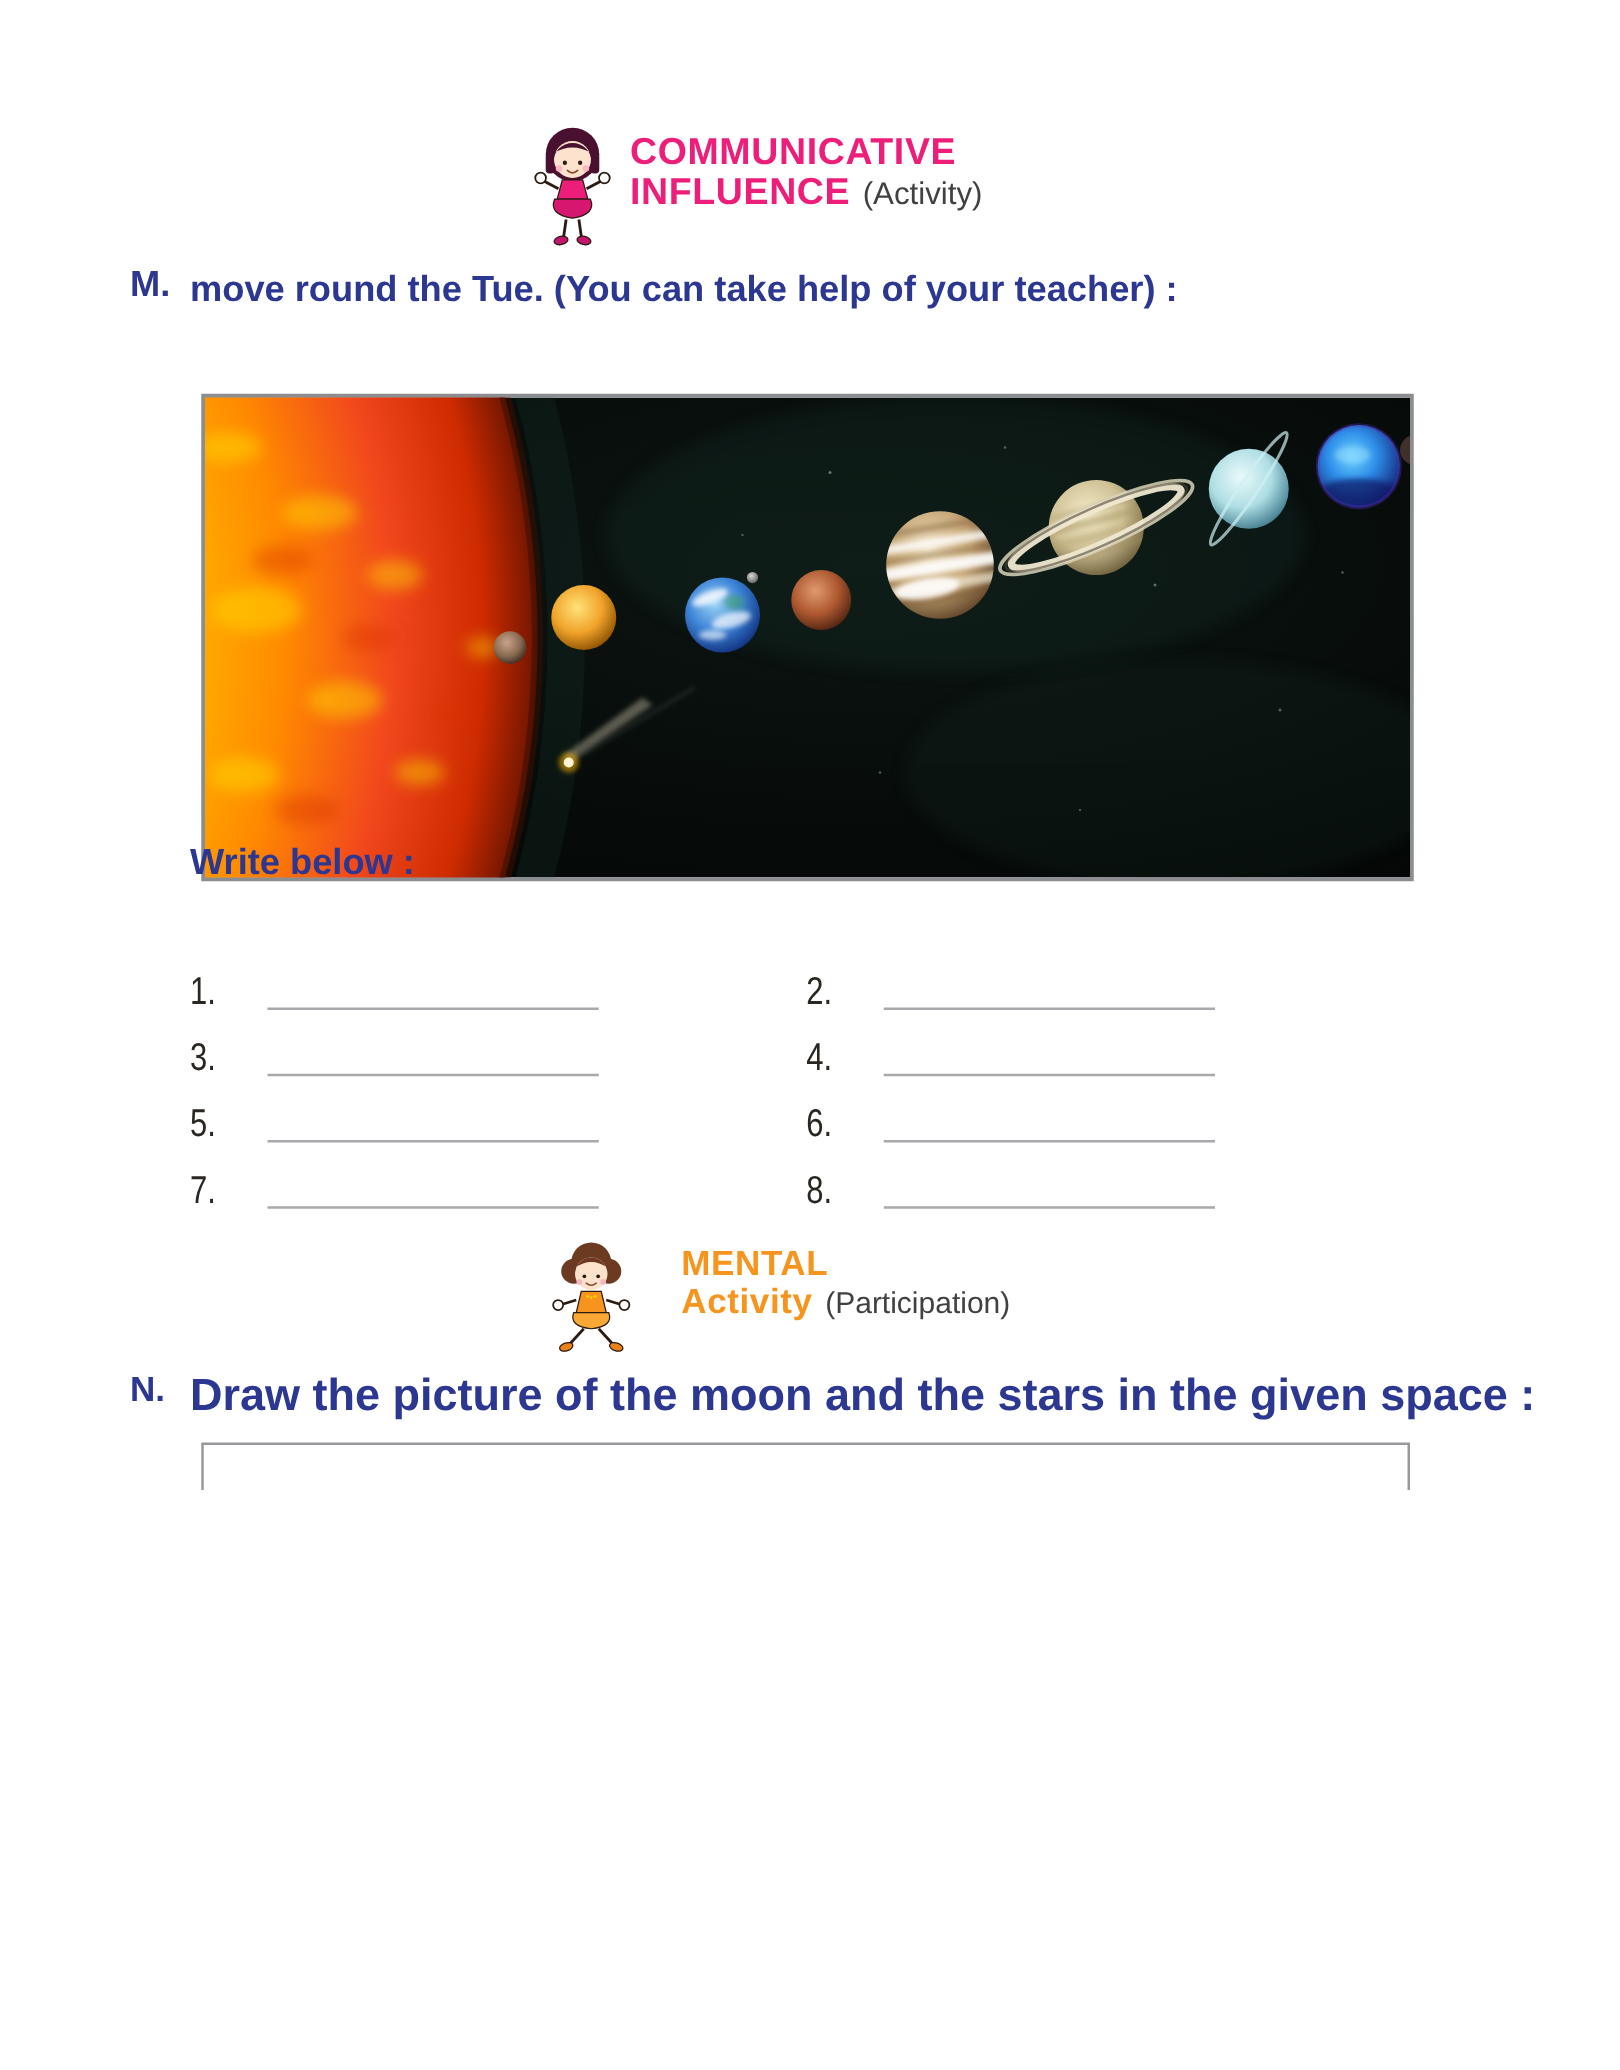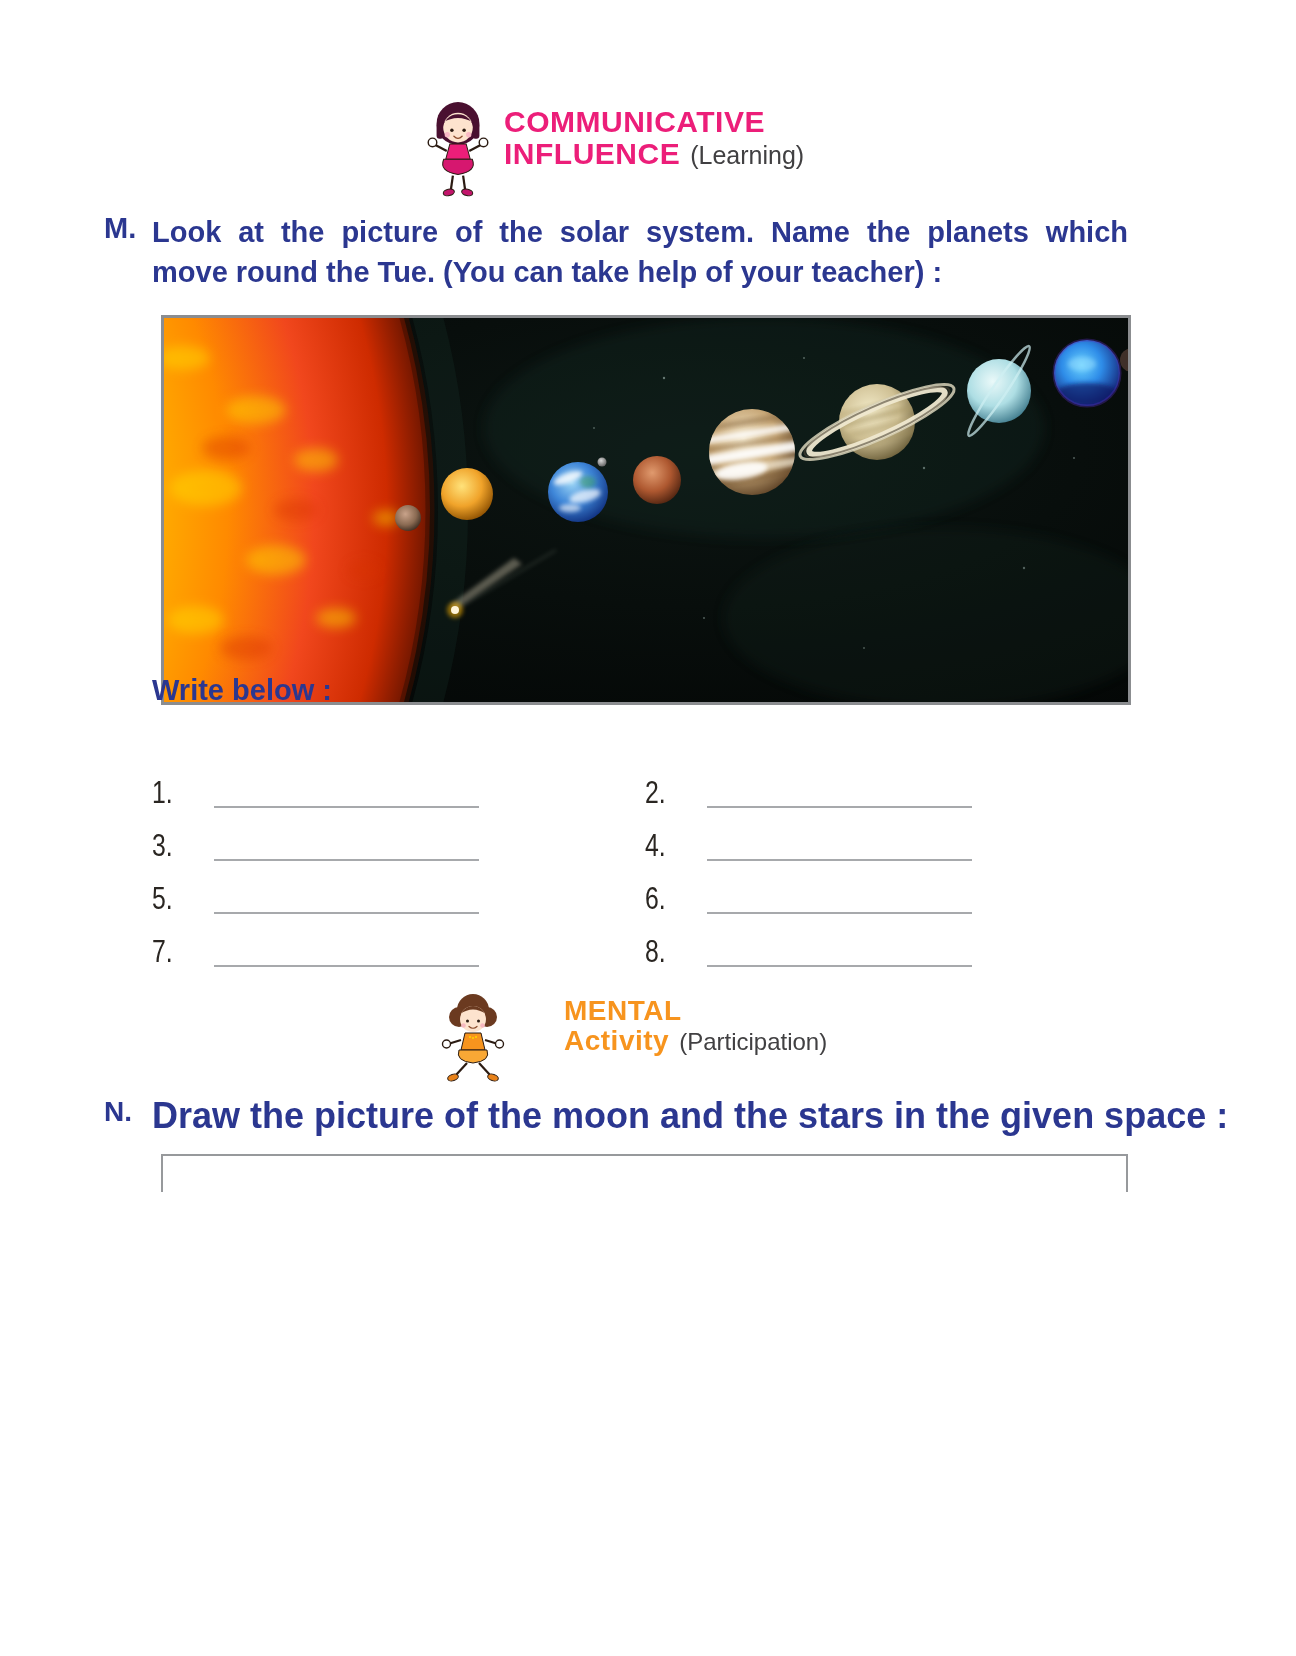--- a/index.html
+++ b/index.html
@@ -7,21 +7,21 @@
     position:relative;width:1296px;height:1192px;background:#ffffff;
     font-family:"Liberation Sans",sans-serif;overflow:hidden;
   }
   
   .badge-icon{position:absolute;}
   .badge-text{position:absolute;line-height:1.08;}
   .badge-line1{font-weight:bold;font-size:30px;letter-spacing:.5px;}
   .badge-line2{font-weight:bold;font-size:30px;letter-spacing:.5px;}
   .badge-note{font-weight:normal;font-size:25px;color:#414042;letter-spacing:0;margin-left:10px;}
   .pink{color:#EC1E79;}
-  .orange{color:#F7941E;margin-left:19px;}
+  .orange{color:#F7941E;}
   
   .q-label{position:absolute;font-weight:bold;font-size:29px;color:#2B3790;}
   .q-text{position:absolute;font-weight:bold;font-size:29px;color:#2B3790;line-height:40px;}
   .just{text-align:justify;text-align-last:justify;width:976px;}
   
   .solar-frame{position:absolute;left:161px;top:315px;border:3px solid #8B8D90;width:964px;height:384px;}
   
   .write-below{position:absolute;left:152px;top:674px;font-weight:bold;font-size:29px;color:#2B3790;}
   .blank-row{position:absolute;left:152px;display:flex;align-items:flex-end;height:50px;}
   .bnum{display:inline-block;width:44px;font-size:31px;line-height:1;color:#2A2622;
@@ -60,27 +60,26 @@
       <path d="M19,62 L47,62 Q52,74 33,77 Q14,74 19,62 Z" fill="#D6176F" stroke="#2B1B12" stroke-width="1"></path>
       <line x1="28" y1="78" x2="26" y2="92" stroke="#2B1B12" stroke-width="2.2"></line>
       <line x1="38" y1="78" x2="40" y2="92" stroke="#2B1B12" stroke-width="2.2"></line>
       <ellipse cx="24" cy="94.5" rx="5.5" ry="3.2" fill="#C2156B" stroke="#2B1B12" stroke-width="1" transform="rotate(-12 24 94.5)"></ellipse>
       <ellipse cx="42" cy="94.5" rx="5.5" ry="3.2" fill="#C2156B" stroke="#2B1B12" stroke-width="1" transform="rotate(12 42 94.5)"></ellipse>
     </svg>
   </div>
   <div class="badge-text" style="left:504px;top:106px;">
     <div class="badge-line1 pink">COMMUNICATIVE</div>
     <div>
-      <span class="badge-line2 pink">INFLUENCE</span><span class="badge-note">(Learning)</span>
+      <span class="badge-line2 pink">INFLUENCE</span><span class="badge-note">(Activity)</span>
     </div>
   </div>
 
   <div class="q-label" style="left:104px;top:212px;">M.</div>
   <div class="q-text" style="left:152px;top:212px;width:976px;">
-    <div class="just">Look at the picture of the solar system. Name the planets which</div>
     <div>move round the Tue. (You can take help of your teacher) :</div>
   </div>
 
   <div class="solar-frame">
     <svg width="964" height="384" viewBox="0 0 964 384">
       <defs>
         <radialGradient id="gSpace" cx="55%" cy="35%" r="80%">
           <stop offset="0%" stop-color="#0C1512"></stop>
             <stop offset="100%" stop-color="#040706"></stop>
         </radialGradient>

